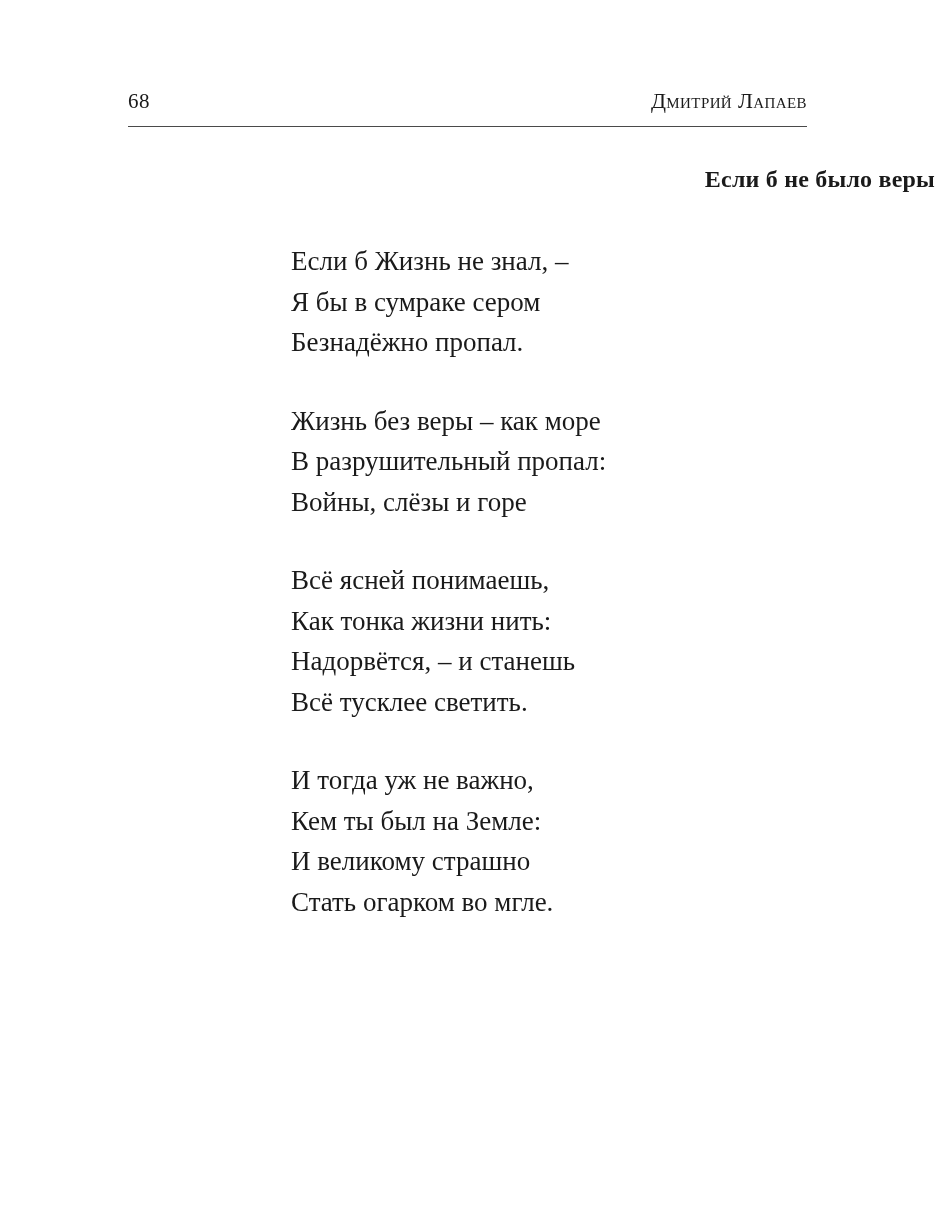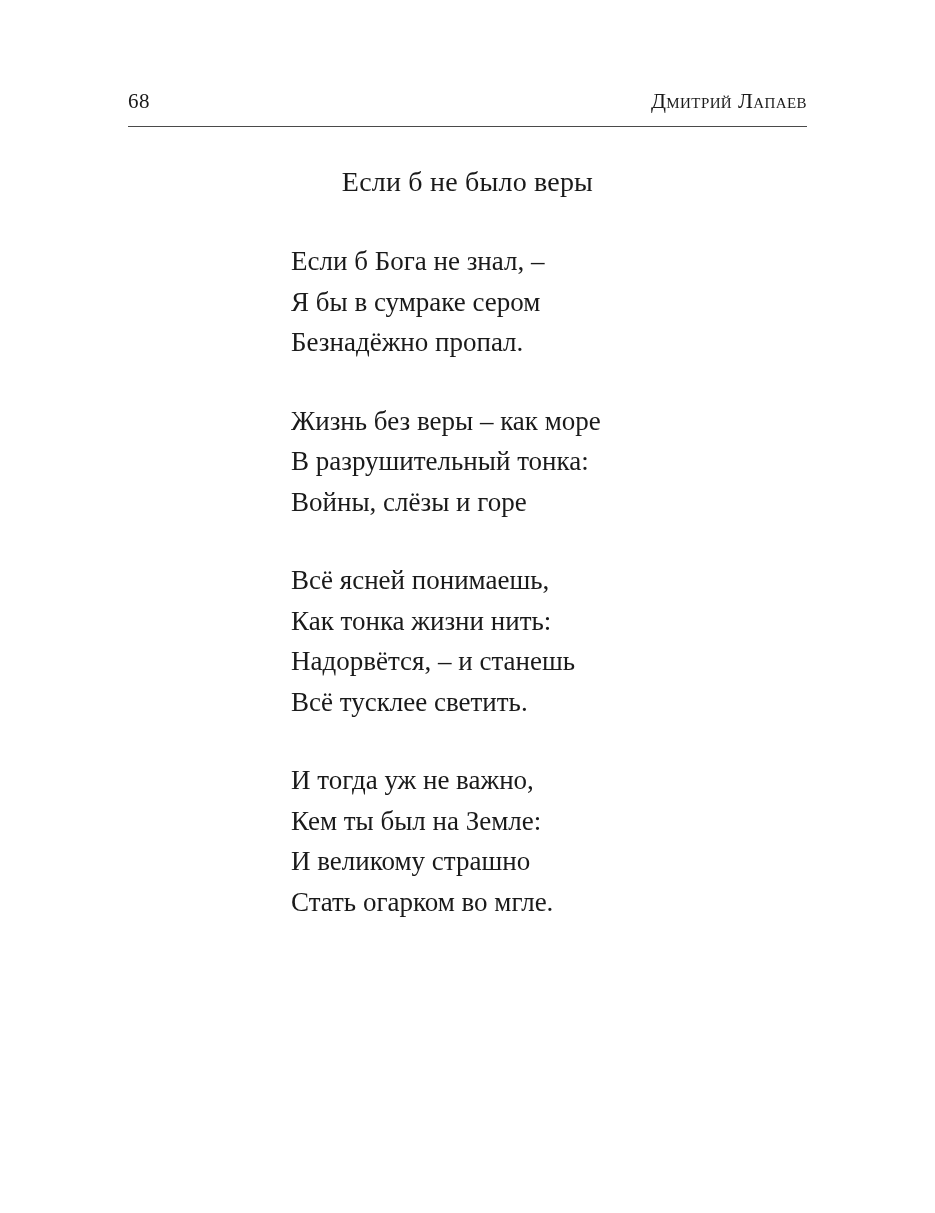--- a/index.html
+++ b/index.html
@@ -46,23 +46,23 @@
     right: 128px;
     top: 126px;
     height: 1px;
     background: #4a4a4a;
   }
   .poem-title {
     position: absolute;
     left: 0;
     right: 0;
     top: 166px;
-    text-align: center;
-    font-size: 28px;
-    font-weight: normal;
+    text-align: right;
+    font-size: 24px;
+    font-weight: bold;
     letter-spacing: 0.2px;
   }
   .poem-body {
     position: absolute;
     left: 291px;
     top: 241px;
     font-size: 27px;
     line-height: 40.5px;
   }
   .stanza {
@@ -85,28 +85,28 @@
     <div class="header-author">Дмитрий Лапаев</div>
   </div>
 
   <div class="header-rule"></div>
 
   <div class="poem-title">Если б не было веры</div>
 
   <div class="poem-body">
 
     <div class="stanza">
-      <div class="line">Если б Бога не знал, –</div>
+      <div class="line">Если б Жизнь не знал, –</div>
       <div class="line">Я бы в сумраке сером</div>
       <div class="line">Безнадёжно пропал.</div>
     </div>
 
     <div class="stanza">
       <div class="line">Жизнь без веры – как море</div>
-      <div class="line">В разрушительный тонка:</div>
+      <div class="line">В разрушительный пропал:</div>
       <div class="line">Войны, слёзы и горе</div>
     </div>
 
     <div class="stanza">
       <div class="line">Всё ясней понимаешь,</div>
       <div class="line">Как тонка жизни нить:</div>
       <div class="line">Надорвётся, – и станешь</div>
       <div class="line">Всё тусклее светить.</div>
     </div>
 

